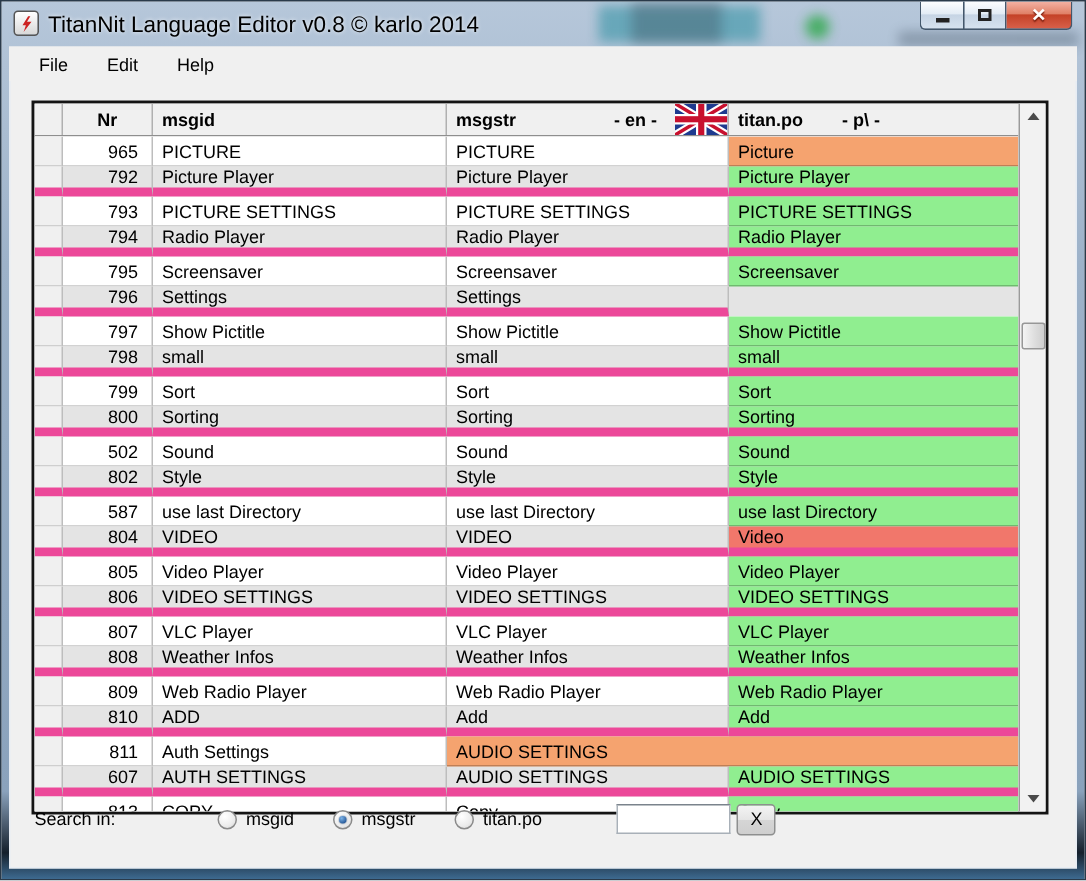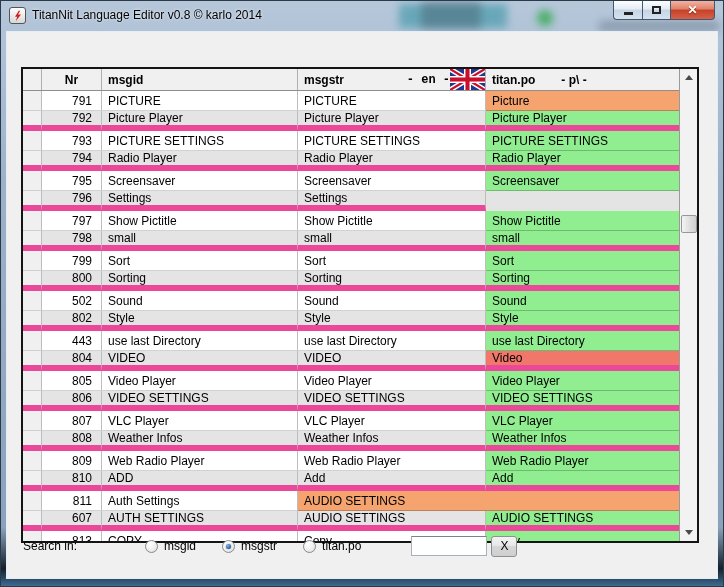--- a/index.html
+++ b/index.html
@@ -12,21 +12,21 @@
   
   .blob { position:absolute; filter:blur(4px); pointer-events:none; }
   .blob.teal { left:398px; top:3px; width:108px; height:24px; background:#2b8fa0; opacity:.55; }
   .blob.green { left:536px; top:9px; width:16px; height:16px; border-radius:50%; background:#2ea84a; opacity:.8; }
   .blob.dark1 { left:420px; top:0; width:60px; height:28px; background:#3a4a58; opacity:.35; }
   .blob.dark2 { left:598px; top:20px; width:120px; height:10px; background:#2c3c4c; opacity:.3; }
 
   .titlebar { position:absolute; left:0; top:0; width:100%; height:30px; }
   .app-icon { position:absolute; left:8px; top:6px; width:17px; height:17px; background:linear-gradient(180deg,#ffffff,#d8d8d8);
     border:1px solid #555; border-radius:3px; display:flex; align-items:center; justify-content:center; }
-  .title-text { position:absolute; left:31px; top:7px; font-size:12px; color:#000; text-shadow:0 0 3px rgba(255,255,255,.9); white-space:nowrap; }
+  .title-text { position:absolute; left:31px; top:7px; font-size:15px; color:#000; text-shadow:0 0 3px rgba(255,255,255,.9); white-space:nowrap; }
 
   .winbtns { position:absolute; right:8px; top:0; display:flex; }
   .wbtn { height:19px; border:1px solid #44576b; border-top:none; background:linear-gradient(180deg,#fdfeff 0%,#e3ecf5 45%,#c6d4e4 50%,#d6e2ef 100%);
     display:flex; align-items:center; justify-content:center; position:relative; }
   .wbtn.min { width:29px; border-radius:0 0 0 4px; border-right:none; }
   .wbtn.max { width:28px; border-right:none; }
   .wbtn.close { width:45px; border-radius:0 0 4px 0;
     background:linear-gradient(180deg,#f3b2a4 0%,#e08168 45%,#c44228 50%,#d8604a 100%); }
   .glyph-min { width:9px; height:3px; background:#222; margin-top:6px; }
   .glyph-max { width:9px; height:8px; border:2px solid #222; background:transparent; }
@@ -40,21 +40,21 @@
   .grid { position:absolute; left:15px; top:36px; width:678px; height:476px; background:#fff;
     border:2px solid #141414; display:flex; }
   .grid-main { width:688px; display:flex; flex-direction:column; overflow:hidden; }
   .grid-header { height:22px; display:flex; background:#f0f0f0; border-bottom:1px solid #8e8e8e; font-weight:bold; font-size:12px; }
   .hcell { display:flex; align-items:center; border-right:1px solid #b0b0b0; padding:0 6px; white-space:nowrap; overflow:hidden; }
   .h-stub { width:19px; padding:0; }
   .h-nr { width:60px; justify-content:center; }
   .h-msgid { width:196px; }
   .h-msgstr { width:188px; padding-right:0; }
   .h-titan { flex:1; border-right:none; }
-  .lang-tag { font-weight:bold; margin-left:auto; margin-right:0;font-family:Liberation Mono, monospace; }
+  .lang-tag { font-weight:bold; margin-left:auto; margin-right:12px; }
   .lang-tag2 { font-weight:bold; margin-left:26px; }
   .flag { width:35px; height:21px; flex:0 0 auto; display:block; }
 
   .rows { flex:1; overflow:hidden; background:#fff; }
   .row { display:flex; height:20px; font-size:12px; background:#fff; }
   .row.alt { background:#e4e4e4; }
   .cell { display:flex; align-items:center; border-right:1px solid #bdbdbd; border-bottom:1px solid #d2d2d2; padding:0 6px; white-space:nowrap; overflow:hidden; }
   .row.alt .cell { border-bottom:6px solid #ec4899; }
   .c-stub { width:19px; background:#f0f0f0; border-bottom:1px solid #cfcfcf; padding:0; }
   .c-nr { width:60px; justify-content:flex-end; padding-right:9px; }
@@ -105,20 +105,25 @@
       <div class="wbtn max">
           <div class="glyph-max"></div>
         </div>
       <div class="wbtn close">
           <div class="glyph-close">✕</div>
         </div>
     </div>
   </div>
 
   <div class="client">
+    <div class="menubar">
+      <div class="menu-item">File</div>
+      <div class="menu-item">Edit</div>
+      <div class="menu-item">Help</div>
+    </div>
 
     <div class="grid">
       <div class="grid-main">
         <div class="grid-header">
           <div class="hcell h-stub"></div>
           <div class="hcell h-nr">Nr</div>
           <div class="hcell h-msgid">msgid</div>
           <div class="hcell h-msgstr">
             <span>msgstr</span>
             <span class="lang-tag">- en -</span>
@@ -133,21 +138,21 @@
             </svg>
           </div>
           <div class="hcell h-titan">
             <span>titan.po</span>
             <span class="lang-tag2">- p\ -</span>
           </div>
         </div>
         <div class="rows">
   <div class="row">
     <div class="cell c-stub"></div>
-    <div class="cell c-nr">791</div>
+    <div class="cell c-nr">965</div>
     <div class="cell c-msgid">PICTURE</div>
     <div class="cell c-msgstr">PICTURE</div>
     <div class="cell c-titan" style="background: rgb(245, 163, 111);">Picture</div>
   </div>
 
   <div class="row alt">
     <div class="cell c-stub"></div>
     <div class="cell c-nr">792</div>
     <div class="cell c-msgid">Picture Player</div>
     <div class="cell c-msgstr">Picture Player</div>
@@ -228,21 +233,21 @@
   <div class="row alt">
     <div class="cell c-stub"></div>
     <div class="cell c-nr">802</div>
     <div class="cell c-msgid">Style</div>
     <div class="cell c-msgstr">Style</div>
     <div class="cell c-titan" style="background: rgb(144, 238, 144);">Style</div>
   </div>
 
   <div class="row">
     <div class="cell c-stub"></div>
-    <div class="cell c-nr">443</div>
+    <div class="cell c-nr">587</div>
     <div class="cell c-msgid">use last Directory</div>
     <div class="cell c-msgstr">use last Directory</div>
     <div class="cell c-titan" style="background: rgb(144, 238, 144);">use last Directory</div>
   </div>
 
   <div class="row alt">
     <div class="cell c-stub"></div>
     <div class="cell c-nr">804</div>
     <div class="cell c-msgid">VIDEO</div>
     <div class="cell c-msgstr">VIDEO</div>

